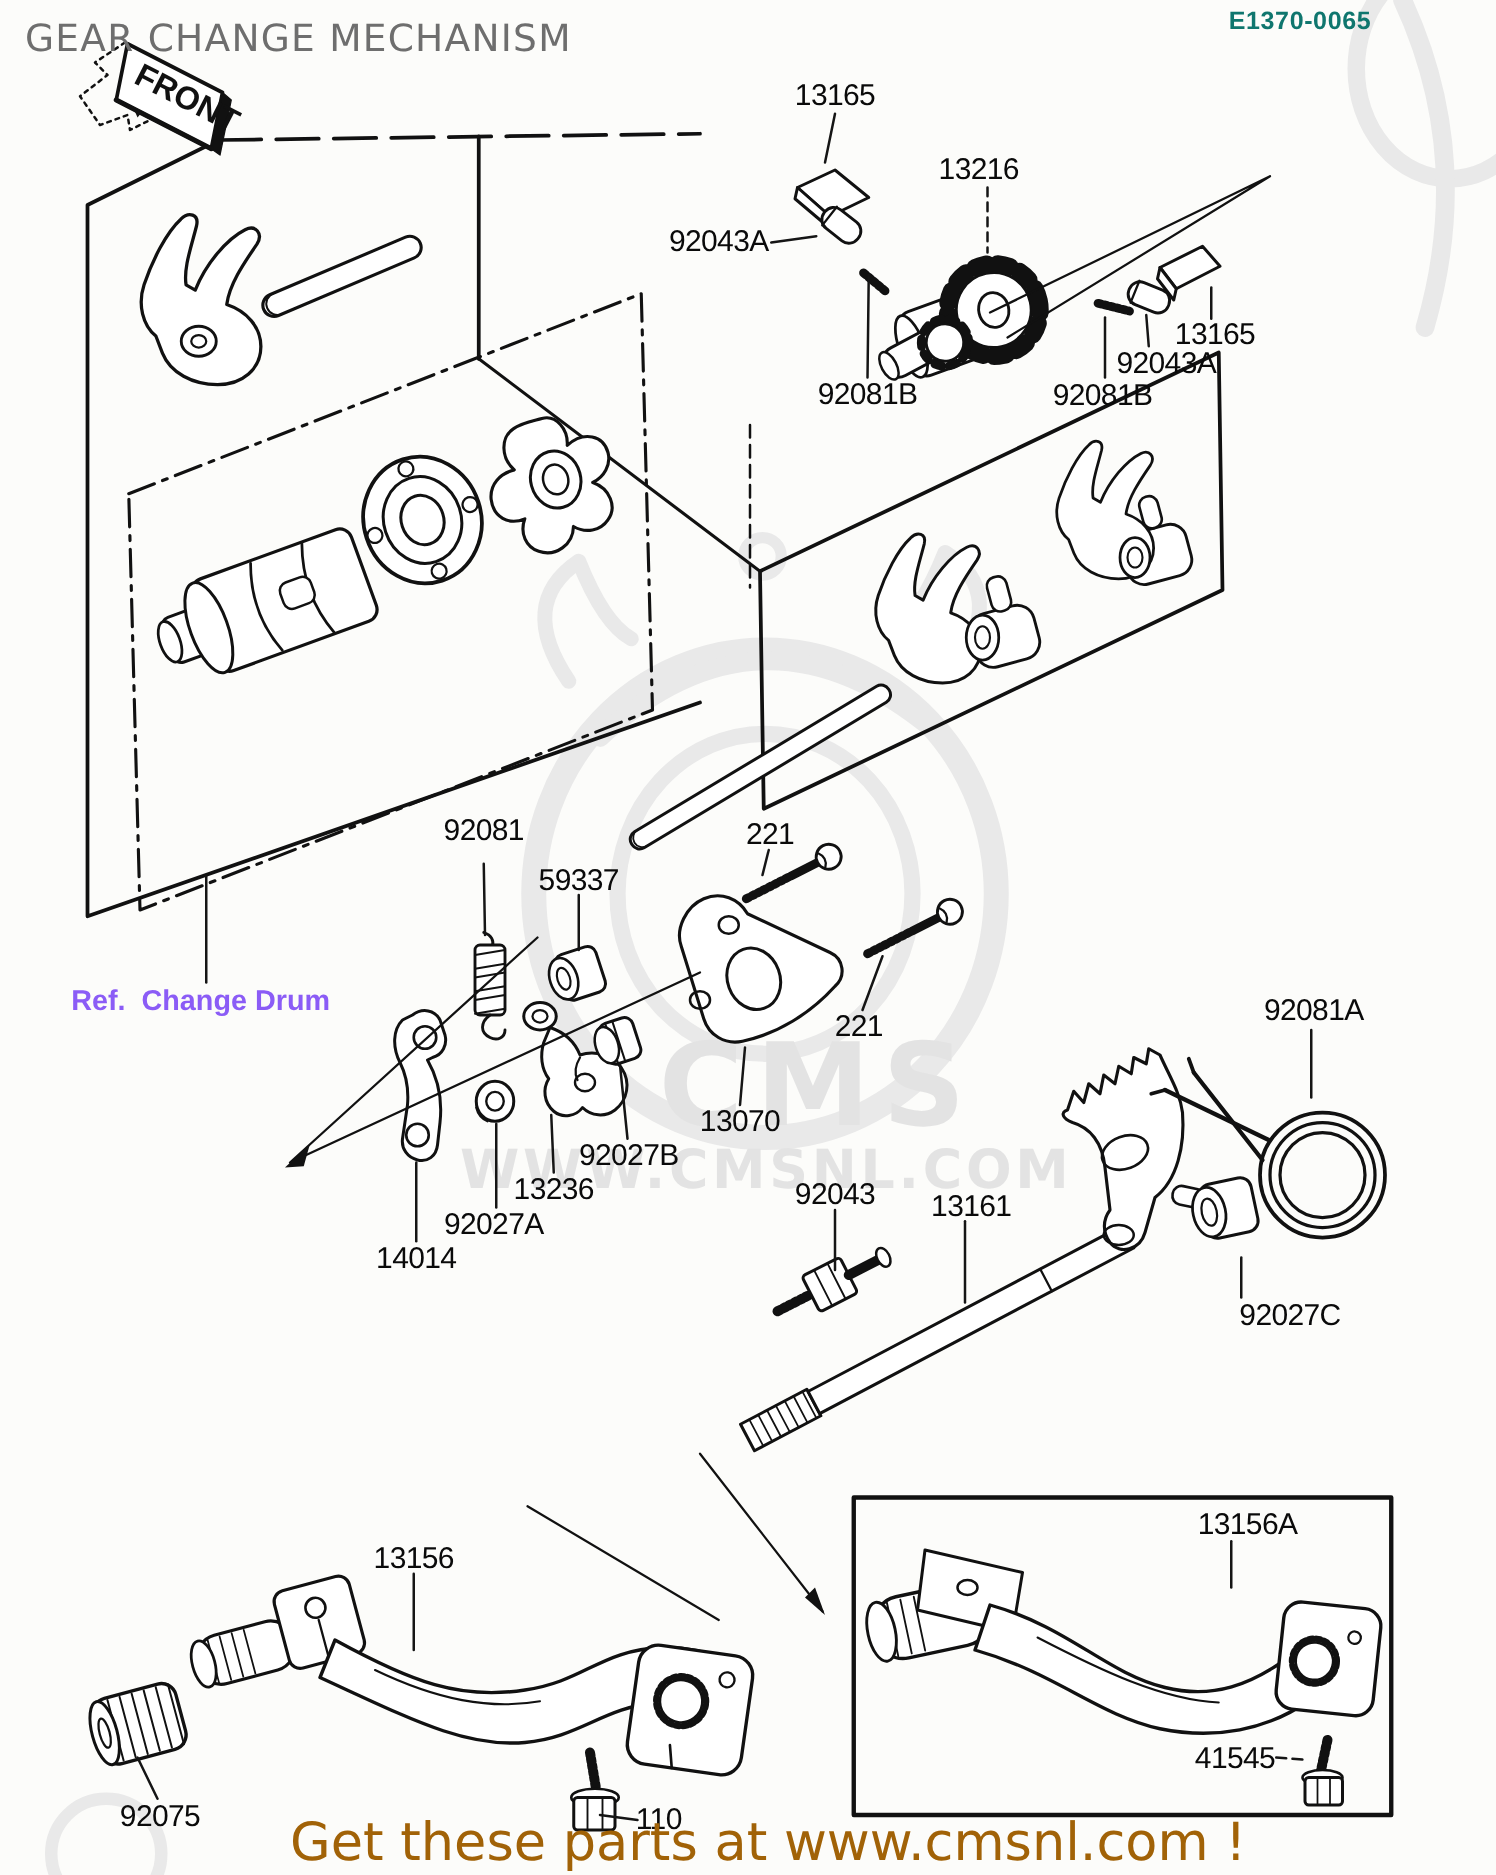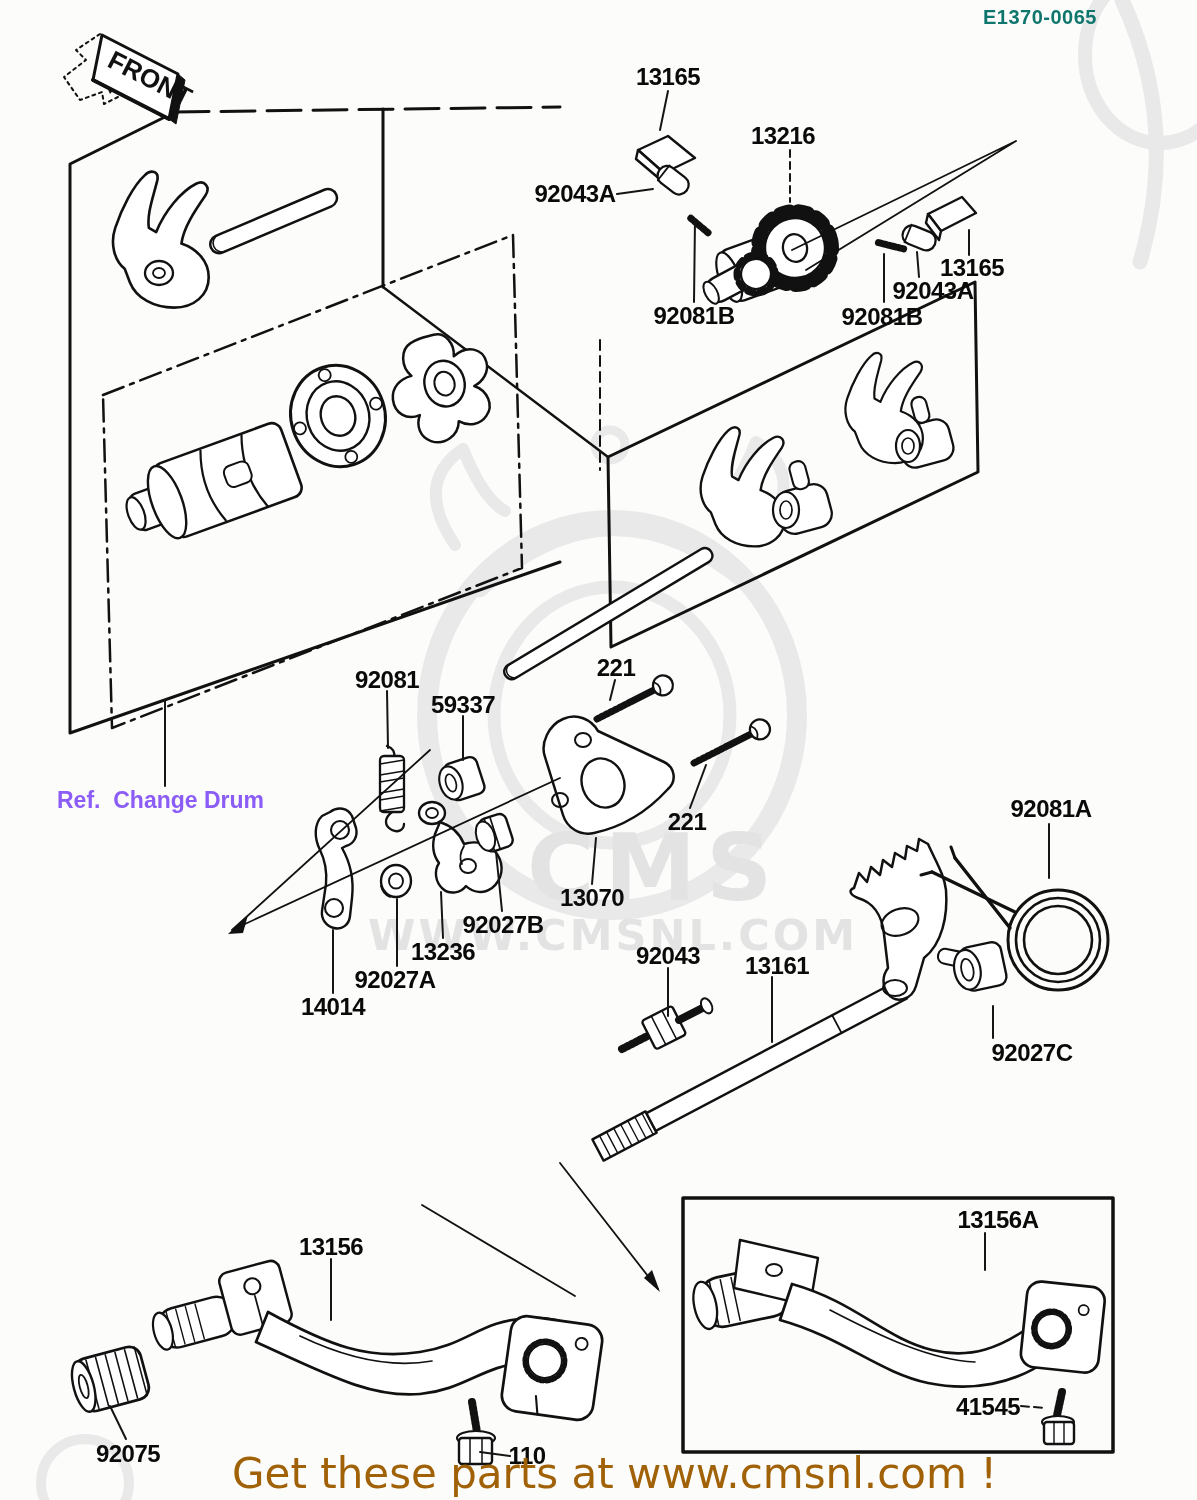--- a/index.html
+++ b/index.html
@@ -4,21 +4,21 @@
 <style>
   html,body{margin:0;padding:0;background:#fff;}
   .stage{position:relative;width:1197px;height:1500px;background:#fcfcfa;overflow:hidden;
          font-family:"Liberation Sans",sans-serif;}
   .art{position:absolute;left:0;top:0;width:1197px;height:1500px;}
   .title{position:absolute;left:20px;top:14px;font-family:"DejaVu Sans",sans-serif;
          font-size:30px;color:#6e6e6e;letter-spacing:1px;white-space:nowrap;}
   .code{position:absolute;left:983px;top:6px;font-family:"Liberation Sans",sans-serif;
         font-weight:bold;font-size:20px;color:#0f766e;letter-spacing:0.5px;}
   .plabel{position:absolute;transform:translateX(-50%);font-family:"Liberation Sans",sans-serif;
-          font-weight:bold;font-size:24px;line-height:26px;color:#0a0a0a;letter-spacing:-0.5px;
+          font-weight:normal;font-size:24px;line-height:26px;color:#0a0a0a;letter-spacing:-0.5px;
           white-space:nowrap;}
   .ref{position:absolute;left:57px;top:787px;font-family:"Liberation Sans",sans-serif;
        font-weight:bold;font-size:23px;color:#8b5cf6;white-space:pre;}
   .banner{position:absolute;left:232px;top:1449px;font-family:"DejaVu Sans",sans-serif;
           font-size:42px;color:#a16207;white-space:nowrap;}
 </style>
 </head>
 <body>
 
 <div class="stage">
@@ -361,31 +361,32 @@
     <path d="M993,1038 L993,1006"></path>
     <path d="M331,1259 L331,1320"></path>
     <path d="M126,1439 L110,1406"></path>
     <path d="M510,1456 L480,1452"></path>
     <path d="M985,1233 L985,1270"></path>
     <path d="M1021,1406 L1046,1408" stroke-dasharray="8 5"></path>
     <path d="M165,786 L165,700"></path>
   </g>
 </svg>
 
+<div class="title">GEAR CHANGE MECHANISM</div>
 <div class="code">E1370-0065</div>
 <div class="ref">Ref.  Change Drum</div>
 
 <div class="plabel" style="left:668px;top:64px">13165</div>
 <div class="plabel" style="left:783px;top:123px">13216</div>
 <div class="plabel" style="left:575px;top:181px">92043A</div>
 <div class="plabel" style="left:694px;top:303px">92081B</div>
 <div class="plabel" style="left:882px;top:304px">92081B</div>
 <div class="plabel" style="left:933px;top:278px">92043A</div>
 <div class="plabel" style="left:972px;top:255px">13165</div>
-<div class="plabel" style="left:387px;top:667px">92081</div>
+<div class="plabel" style="left:387px;top:652px">92081</div>
 <div class="plabel" style="left:463px;top:692px">59337</div>
 <div class="plabel" style="left:616px;top:655px">221</div>
 <div class="plabel" style="left:687px;top:809px">221</div>
 <div class="plabel" style="left:592px;top:885px">13070</div>
 <div class="plabel" style="left:503px;top:912px">92027B</div>
 <div class="plabel" style="left:443px;top:939px">13236</div>
 <div class="plabel" style="left:395px;top:967px">92027A</div>
 <div class="plabel" style="left:333px;top:994px">14014</div>
 <div class="plabel" style="left:668px;top:943px">92043</div>
 <div class="plabel" style="left:777px;top:953px">13161</div>

